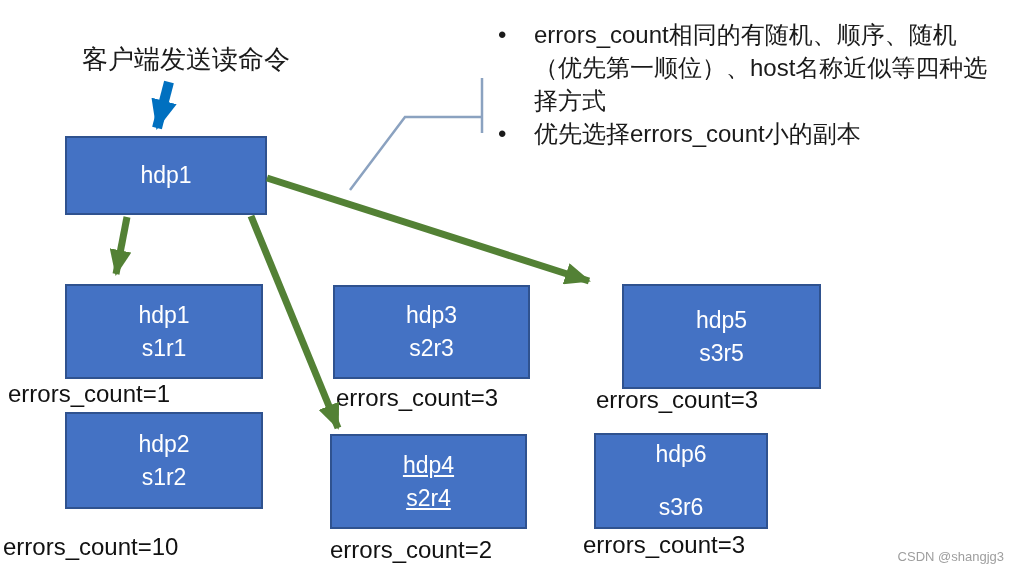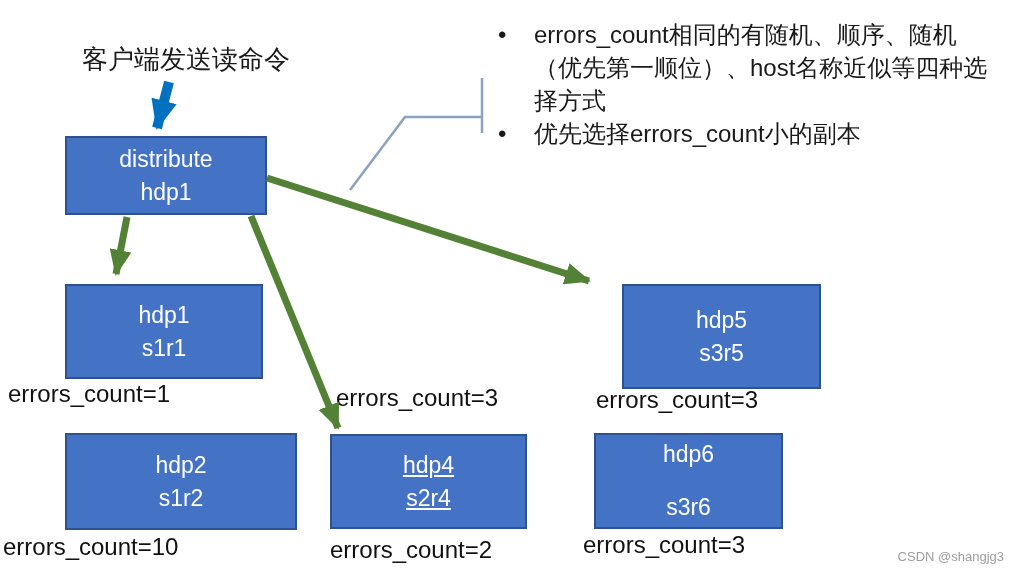--- a/index.html
+++ b/index.html
@@ -63,23 +63,23 @@
     flex-direction: column;
     align-items: center;
     justify-content: center;
     text-align: center;
     z-index: 1;
   }
   .n-distribute { left: 65px;  top: 136px; width: 202px; height: 79px; }
   .n-hdp1       { left: 65px;  top: 284px; width: 198px; height: 95px; }
   .n-hdp3       { left: 333px; top: 285px; width: 197px; height: 94px; }
   .n-hdp5       { left: 622px; top: 284px; width: 199px; height: 105px; }
-  .n-hdp2       { left: 65px;  top: 433px; width: 232px; height: 97px; }
+  .n-hdp2       { left: 65px;  top: 412px; width: 198px; height: 97px; }
   .n-hdp4       { left: 330px; top: 434px; width: 197px; height: 95px; text-decoration: underline; }
-  .n-hdp6       { left: 594px; top: 433px; width: 189px; height: 96px; gap: 20px; }
+  .n-hdp6       { left: 594px; top: 433px; width: 174px; height: 96px; gap: 20px; }
   .ec-label {
     position: absolute;
     font-size: 24px;
     color: #111111;
     white-space: nowrap;
     z-index: 2;
   }
   .l-hdp1 { left: 8px;   top: 380px; }
   .l-hdp3 { left: 336px; top: 384px; }
   .l-hdp5 { left: 596px; top: 386px; }
@@ -120,27 +120,30 @@
   </svg>
 
   <div class="title-label">客户端发送读命令</div>
 
   <ul class="callout">
     <li>errors_count相同的有随机、顺序、随机（优先第一顺位）、host名称近似等四种选择方式</li>
     <li>优先选择errors_count小的副本</li>
   </ul>
 
   <div class="node n-distribute">
-    <div>distribute</div>
     <div>hdp1</div>
   </div>
 
   <div class="node n-hdp1">
     <div>hdp1</div>
     <div>s1r1</div>
+  </div>
+  <div class="node n-hdp3">
+    <div>hdp3</div>
+    <div>s2r3</div>
   </div>
   <div class="node n-hdp5">
     <div>hdp5</div>
     <div>s3r5</div>
   </div>
   <div class="node n-hdp2">
     <div>hdp2</div>
     <div>s1r2</div>
   </div>
   <div class="node n-hdp4">

